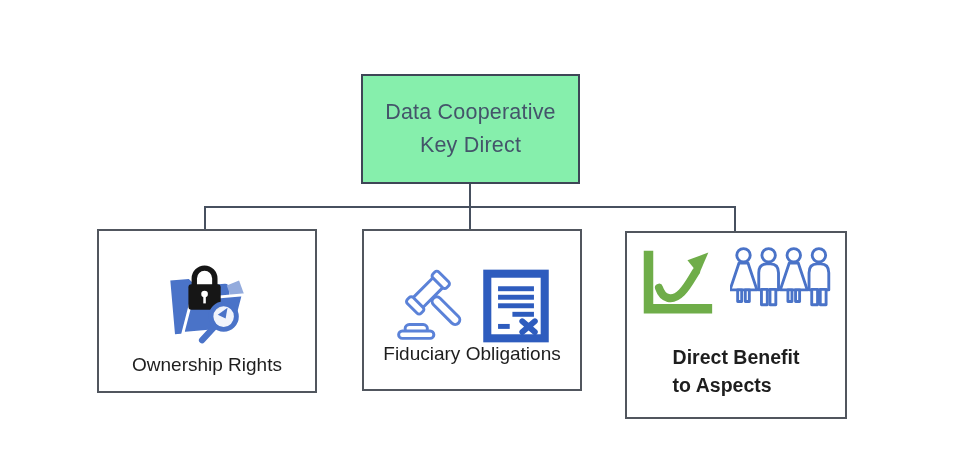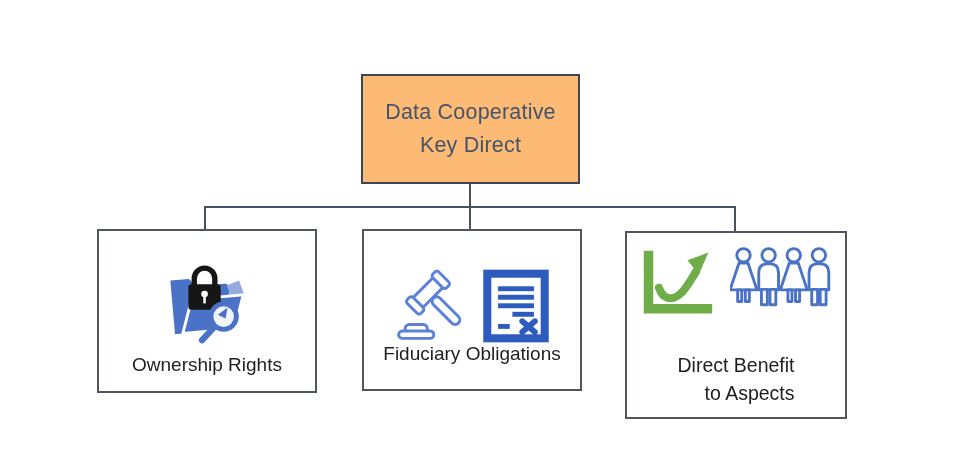--- a/index.html
+++ b/index.html
@@ -5,37 +5,37 @@
   :root{
     --root-border:#3e4656; --child-border:#51565e; --connector:#47505f;
     --root-text:#44546a; --child-text:#1e1e1e;
     --icon-blue:#4a73c8; --icon-blue-light:#93abdd; --icon-blue-mid:#5b82d8;
     --icon-blue-dark:#2e5cbe; --icon-green:#6fad49; --icon-black:#161616;
   }
   html,body{margin:0;padding:0;background:#fff;}
   .canvas{position:relative;width:960px;height:475px;background:#ffffff;overflow:hidden;
           font-family:"Liberation Sans","DejaVu Sans",sans-serif;}
   .root-box{position:absolute;left:361px;top:74px;width:219px;height:110px;
-            border:2px solid var(--root-border);box-sizing:border-box;background:#fdba74;
+            border:2px solid var(--root-border);box-sizing:border-box;background:#86efac;
             display:flex;flex-direction:column;align-items:center;justify-content:center;}
   .root-box .line{font-size:21.5px;line-height:33px;color:var(--root-text);letter-spacing:.2px;}
   .conn{position:absolute;background:var(--connector);}
   .child-box{position:absolute;border:2px solid var(--child-border);box-sizing:border-box;
              background:#fff;display:flex;flex-direction:column;align-items:center;}
   #box-ownership{left:97px;top:229px;width:220px;height:164px;}
   #box-fiduciary{left:362px;top:229px;width:220px;height:162px;}
   #box-benefit{left:625px;top:231px;width:222px;height:188px;}
   .box-label{font-size:19px;color:var(--child-text);white-space:nowrap;}
   #box-ownership .box-label{margin-top:auto;margin-bottom:15px;}
   #box-fiduciary .box-label{margin-top:auto;margin-bottom:26px;}
   .icons-row{display:flex;}
   #box-ownership svg.main{margin-top:22px;}
   #box-fiduciary .icons-row{margin-top:36px;gap:10px;align-items:flex-end;}
   #box-benefit .icons-row{margin-top:12px;gap:12px;align-items:flex-start;}
-  #box-benefit .label-block{margin-top:auto;margin-bottom:10px;text-align:right;}
+  #box-benefit .label-block{margin-top:auto;margin-bottom:18px;text-align:left;font-weight:bold;}
   #box-benefit .label-block div{font-size:19.5px;line-height:27.5px;color:var(--child-text);}
   
   .f-blue{fill:var(--icon-blue);} .f-bluelight{fill:var(--icon-blue-light);}
   .f-bluedark{fill:var(--icon-blue-dark);} .f-black{fill:var(--icon-black);}
   .f-white{fill:#ffffff;} .f-green{fill:var(--icon-green);}
   .s-blue{stroke:var(--icon-blue);} .s-bluemid{stroke:var(--icon-blue-mid);}
   .s-bluedark{stroke:var(--icon-blue-dark);} .s-black{stroke:var(--icon-black);}
   .s-green{stroke:var(--icon-green);} .s-people{stroke:var(--icon-blue);}
   .nofill{fill:none;}
 </style>

